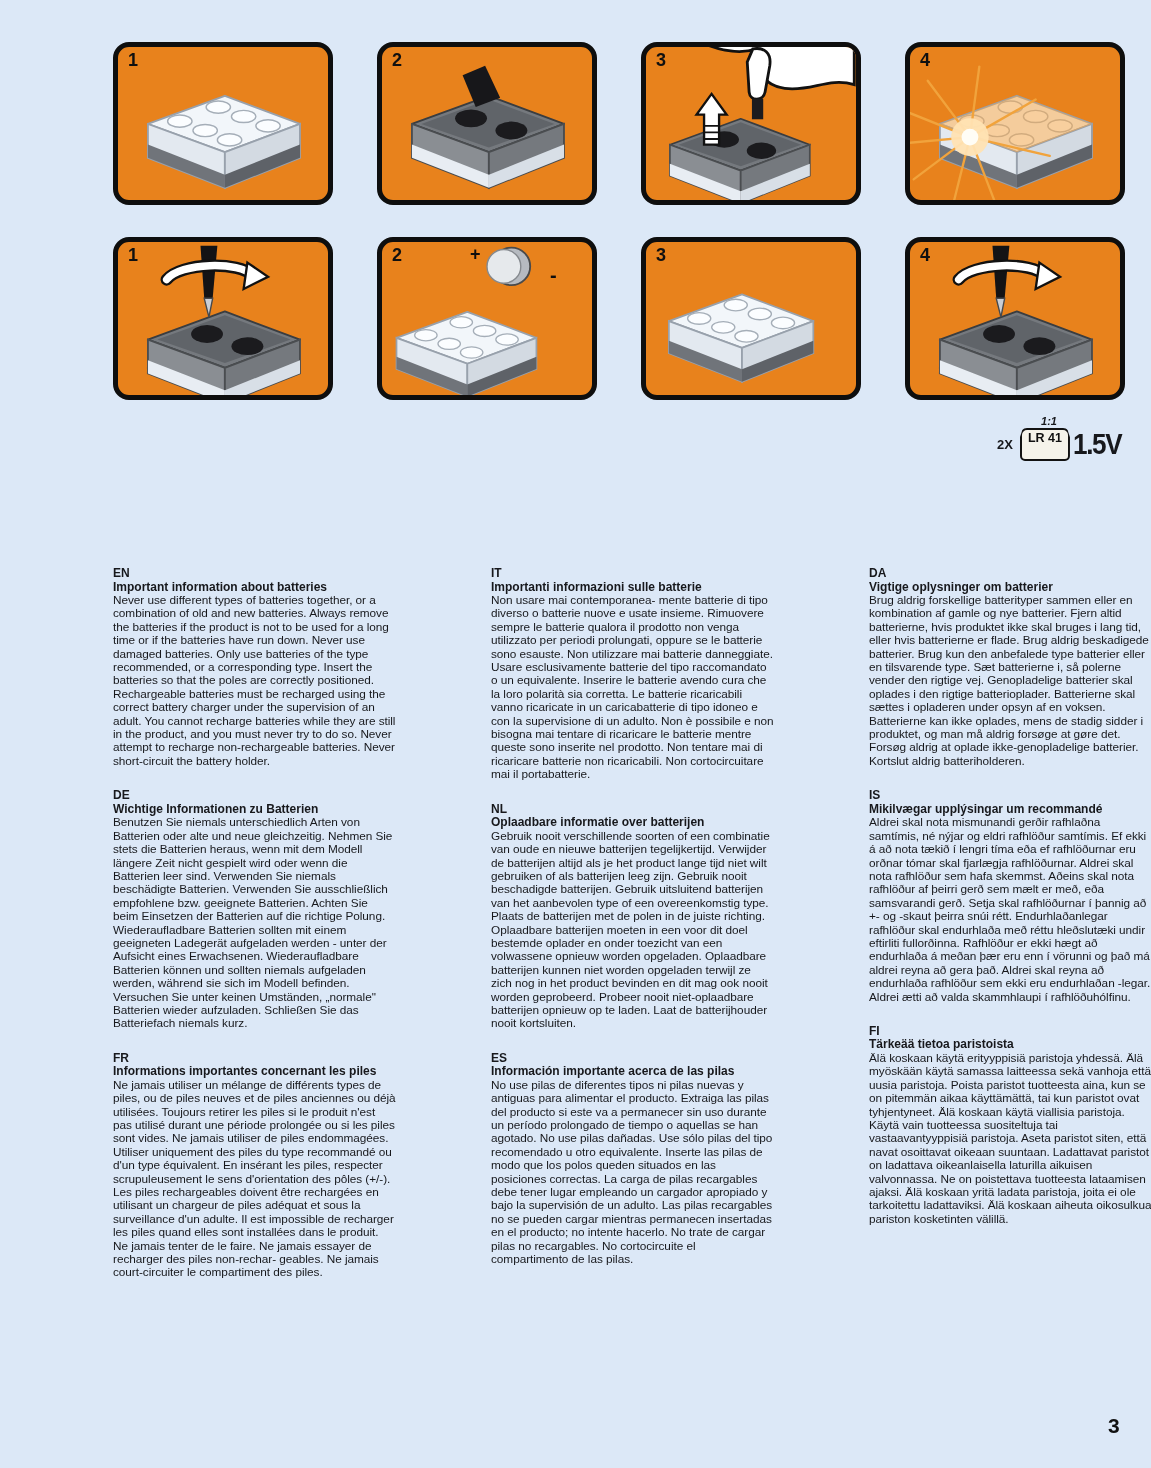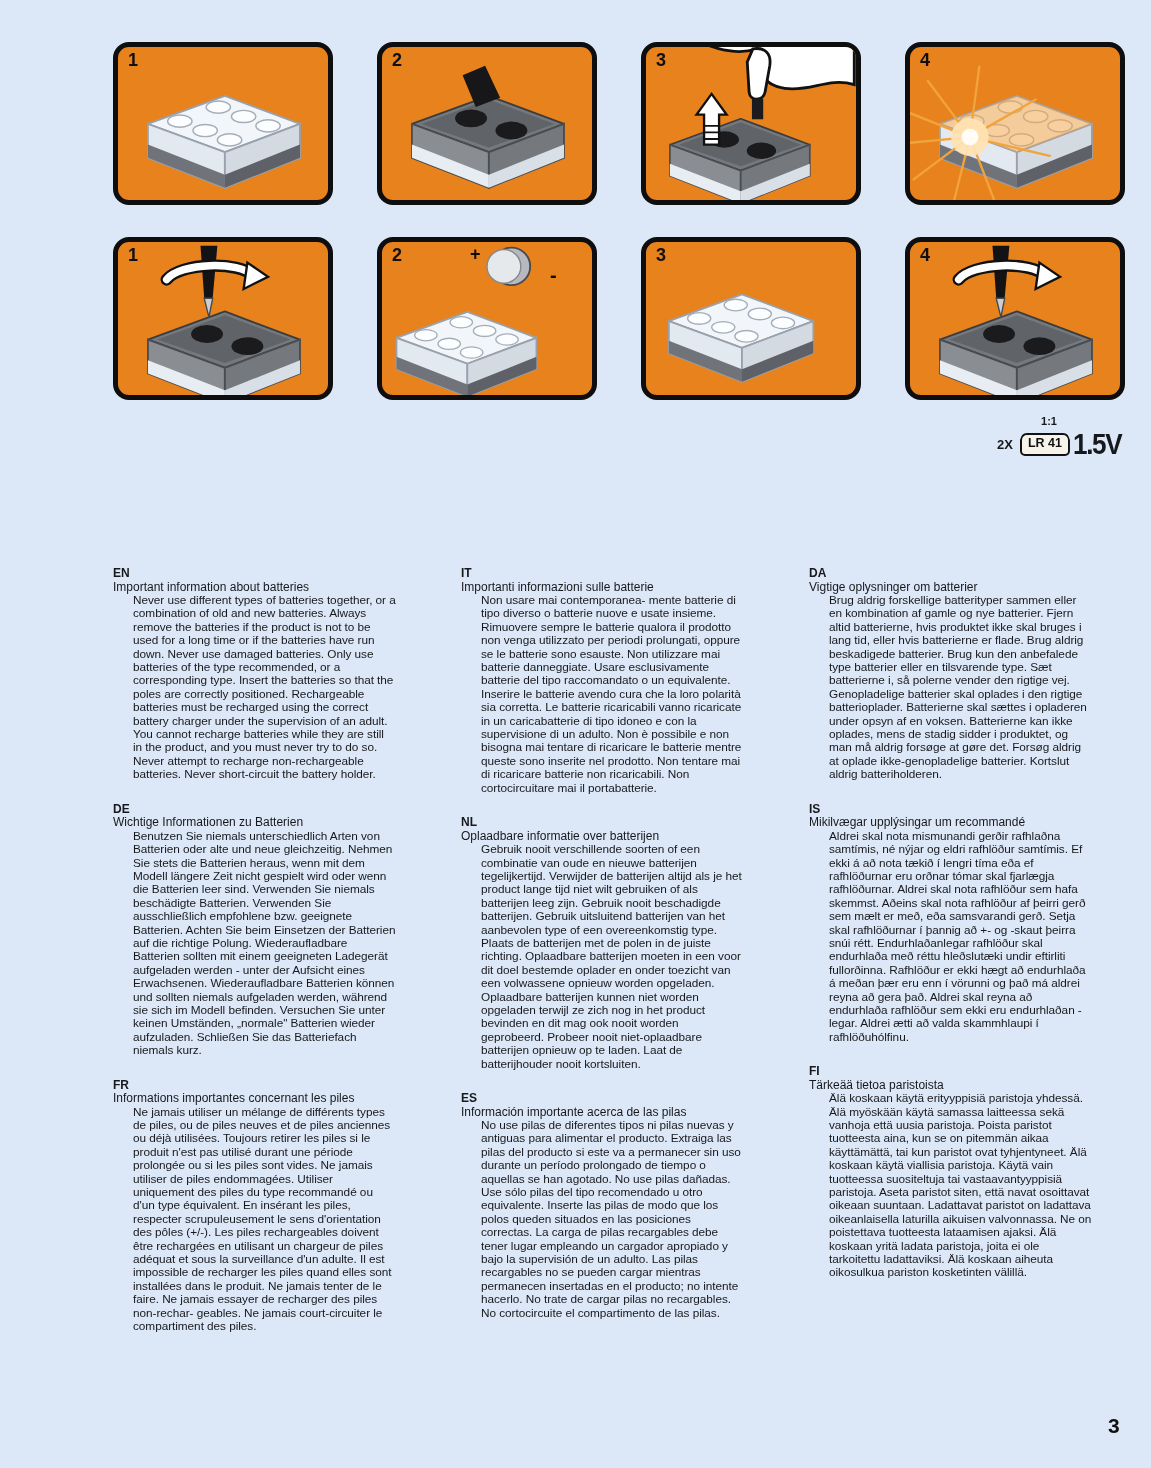--- a/index.html
+++ b/index.html
@@ -24,41 +24,41 @@
   }
   .illus { position:absolute; left:0; top:0; width:100%; height:100%; }
   .polarity { position:absolute; z-index:3; font-weight:bold; color:#0d0d0d; }
   .polarity.plus  { top:2px;  left:88px;  font-size:18px; }
   .polarity.minus { top:22px; left:168px; font-size:20px; }
 
   
   .battery-spec { position:absolute; top:415px; right:22px; width:132px; }
   .bspec-scale {
     font-weight:bold; font-size:11px; width:50px; text-align:center;
-    margin-left:27px; margin-bottom:1px;
+    margin-left:27px; margin-bottom:1px;font-style:italic;
   }
   .bspec-row { display:flex; align-items:center; }
   .bspec-qty { font-weight:bold; font-size:13px; margin-right:7px; }
   .cell-badge {
     background:#f5f3ea; border:2.5px solid #121212; border-radius:7px 7px 5px 5px;
-    padding:1px 6px 4px; font-weight:bold; font-size:12.5px; color:#111;
+    padding:1px 6px 14px; font-weight:bold; font-size:12.5px; color:#111;
     clip-path: polygon(6% 0, 94% 0, 100% 28%, 100% 100%, 0 100%, 0 28%);
   }
   .bspec-volt {
     font-weight:bold; font-size:29px; letter-spacing:-1.5px; margin-left:3px;
     transform:scaleX(.9); transform-origin:left center; white-space:nowrap;
   }
 
   
-  .columns { position:absolute; left:113px; top:567px; display:flex; gap:65px; }
+  .columns { position:absolute; left:113px; top:567px; display:flex; gap:95px; }
   .col { width:283px; }
   .lang { margin-bottom:21px; }
   .lang-code  { font-weight:bold; font-size:12px; line-height:13.5px; }
-  .lang-title { font-weight:normal; font-size:12px; line-height:13.5px; }
-  .lang-body  { font-size:11.8px; line-height:13.4px; letter-spacing:-0.05px;margin-left:20px; }
+  .lang-title { font-weight:bold; font-size:12px; line-height:13.5px; }
+  .lang-body  { font-size:11.8px; line-height:13.4px; letter-spacing:-0.05px; }
 
   .page-num {
     position:absolute; top:1414px; left:1108px;
     font-weight:bold; font-size:21px; color:#111;
   }
 </style>
 </head>
 <body>
 
 <svg width="0" height="0" style="position:absolute" aria-hidden="true">

